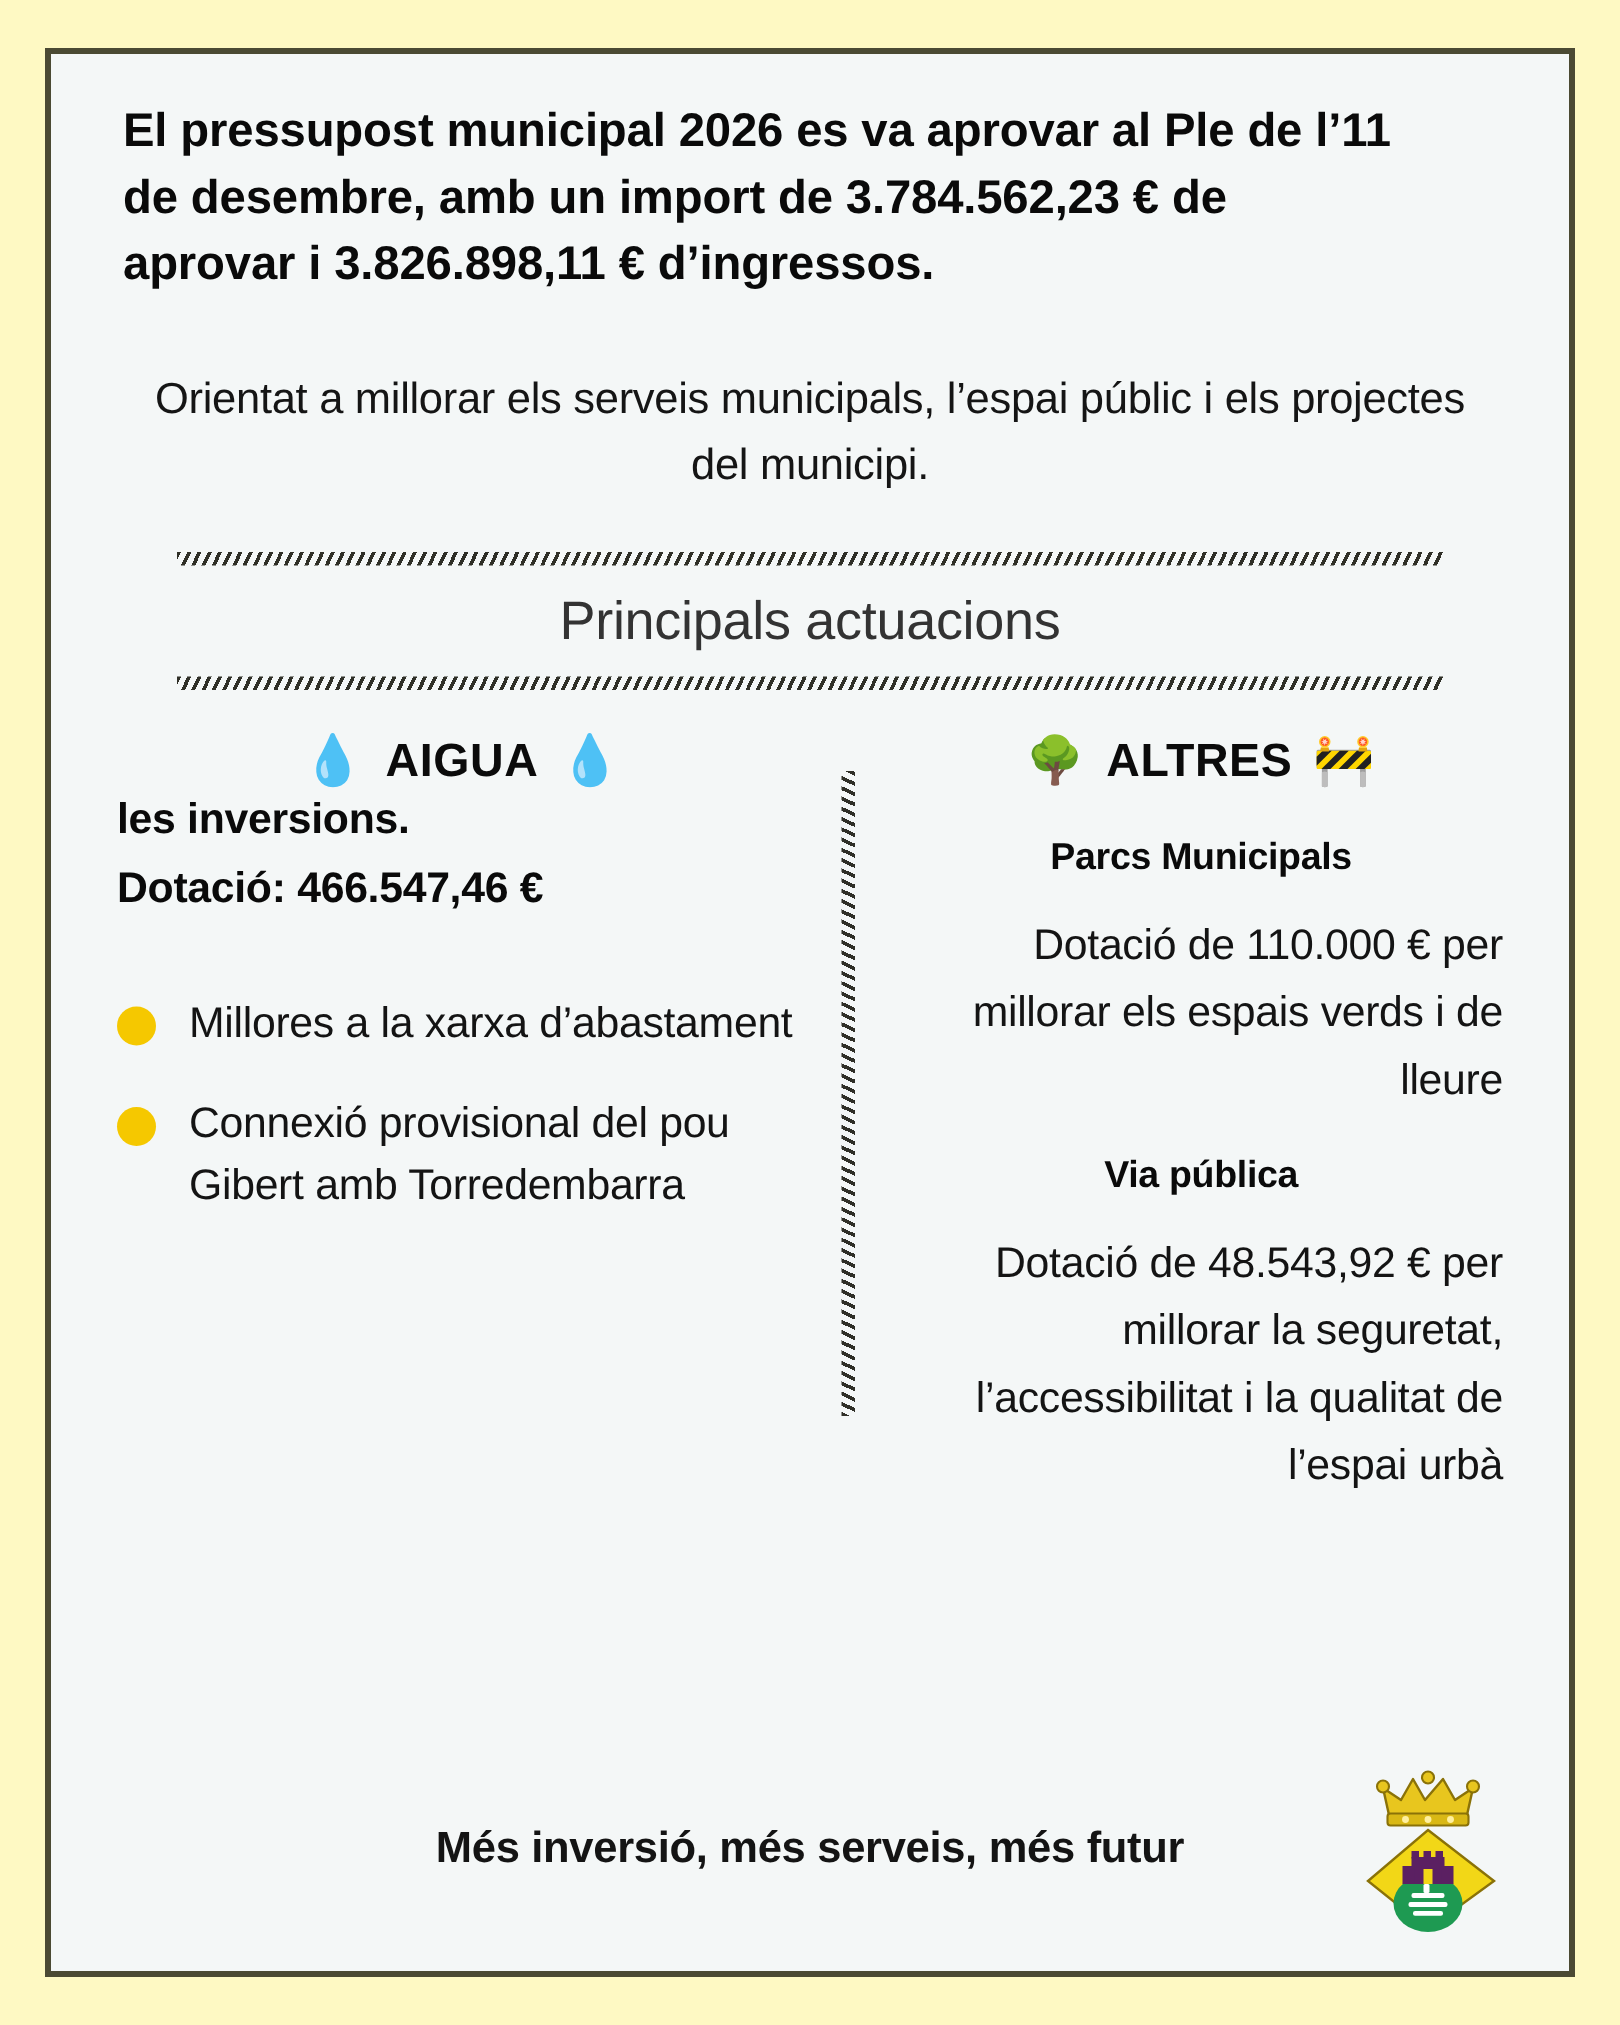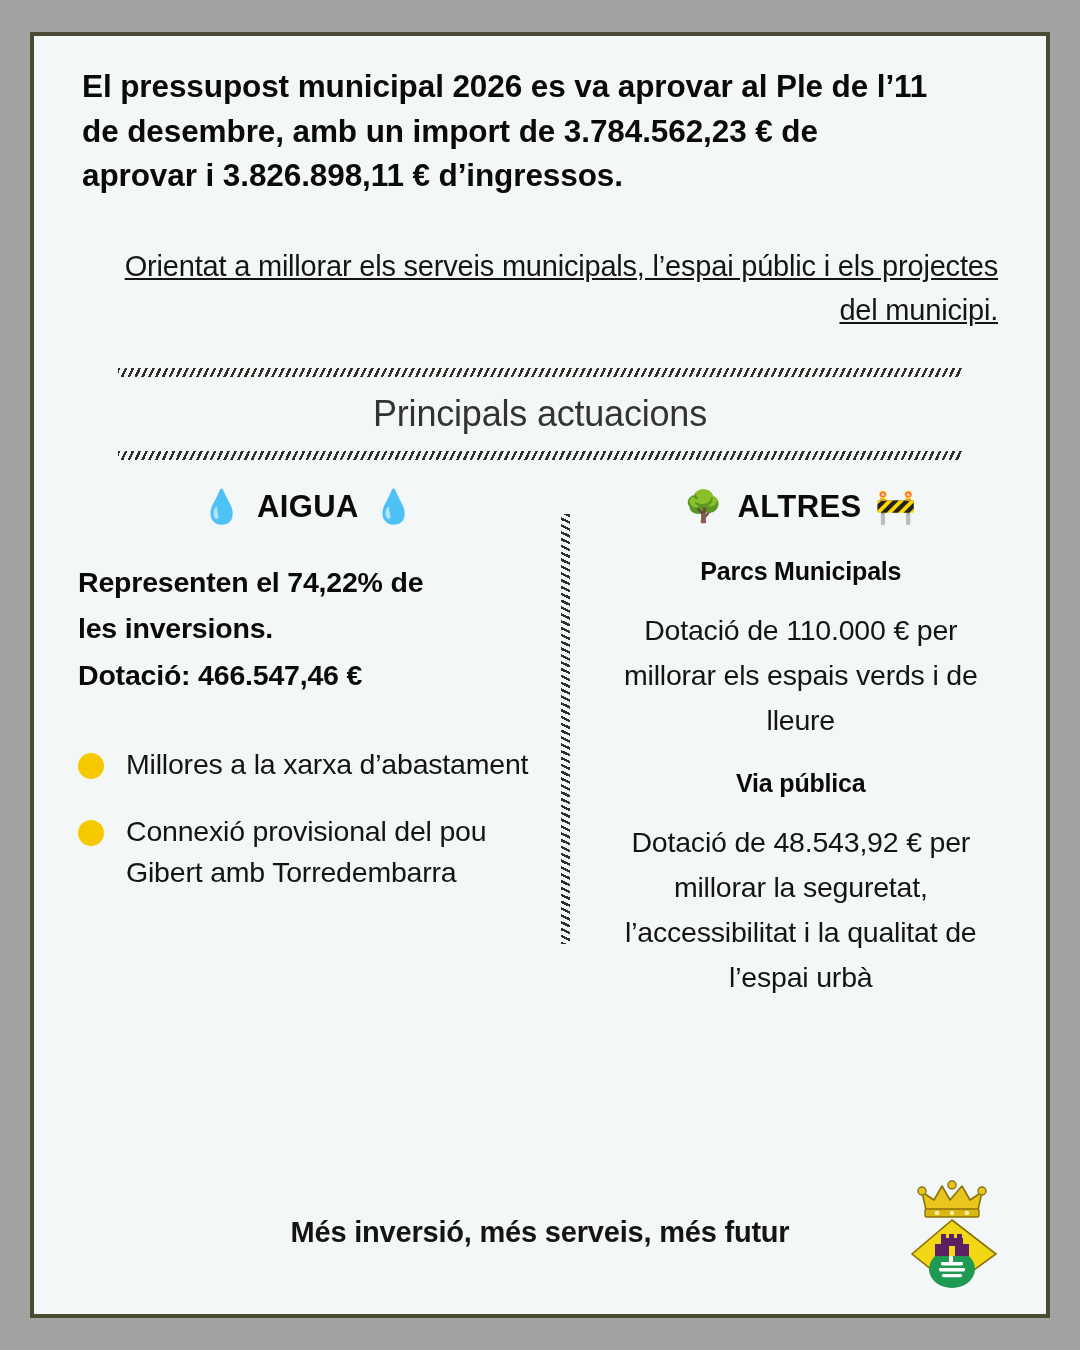--- a/index.html
+++ b/index.html
@@ -11,21 +11,21 @@
     height: 1350px;
     background: #f4f7f7;
     font-family: "Liberation Sans", sans-serif;
     overflow: hidden;
   }
 
   #poster {
     position: relative;
     width: 1080px;
     height: 1350px;
-    background: #a3a3a3;
+    background: #fef9c3;
     box-sizing: border-box;
   }
 
   
   #frame {
     position: absolute;
     left: 30px;
     top: 32px;
     width: 1020px;
     height: 1286px;
@@ -60,23 +60,22 @@
   }
 
   
   .intro {
     font-size: 29px;
     font-weight: 400;
     line-height: 1.52;
     color: #151515;
     margin: 46px 0 0 0;
     padding: 0 4px;
-    text-align: right;
-    letter-spacing: -0.2px;
-    text-decoration: underline;
+    text-align: center;
+    letter-spacing: -0.2px;
   }
 
   
   .hatch-h {
     height: 9px;
     margin: 0 40px;
     background-image: repeating-linear-gradient(
         115deg,
         #2f2f27 0px,
         #2f2f27 2.4px,
@@ -204,21 +203,21 @@
   }
   .sub-title-2 {
     margin-top: 26px;
   }
   .sub-body {
     font-size: 28.5px;
     font-weight: 400;
     line-height: 1.58;
     color: #141414;
     margin: 22px 0 0 0;
-    text-align: center;
+    text-align: right;
     letter-spacing: -0.2px;
   }
 
   
   .footer {
     position: absolute;
     left: 0;
     right: 0;
     bottom: 18px;
     height: 120px;
@@ -265,21 +264,20 @@
 
       <div class="columns">
 
         <div class="col col-left">
           <div class="col-head">
             <span class="emoji">💧</span>
             <span>AIGUA</span>
             <span class="emoji">💧</span>
           </div>
 
-          <p class="lead">Representen el 74,22% de</p>
           <p class="lead lead-2">les inversions.</p>
           <p class="lead lead-2">Dotació: 466.547,46 €</p>
 
           <ul class="bullets">
             <li>
               <span class="dot"></span>
               <span class="bullet-text">Millores a la xarxa d’abastament</span>
             </li>
             <li>
               <span class="dot"></span>

